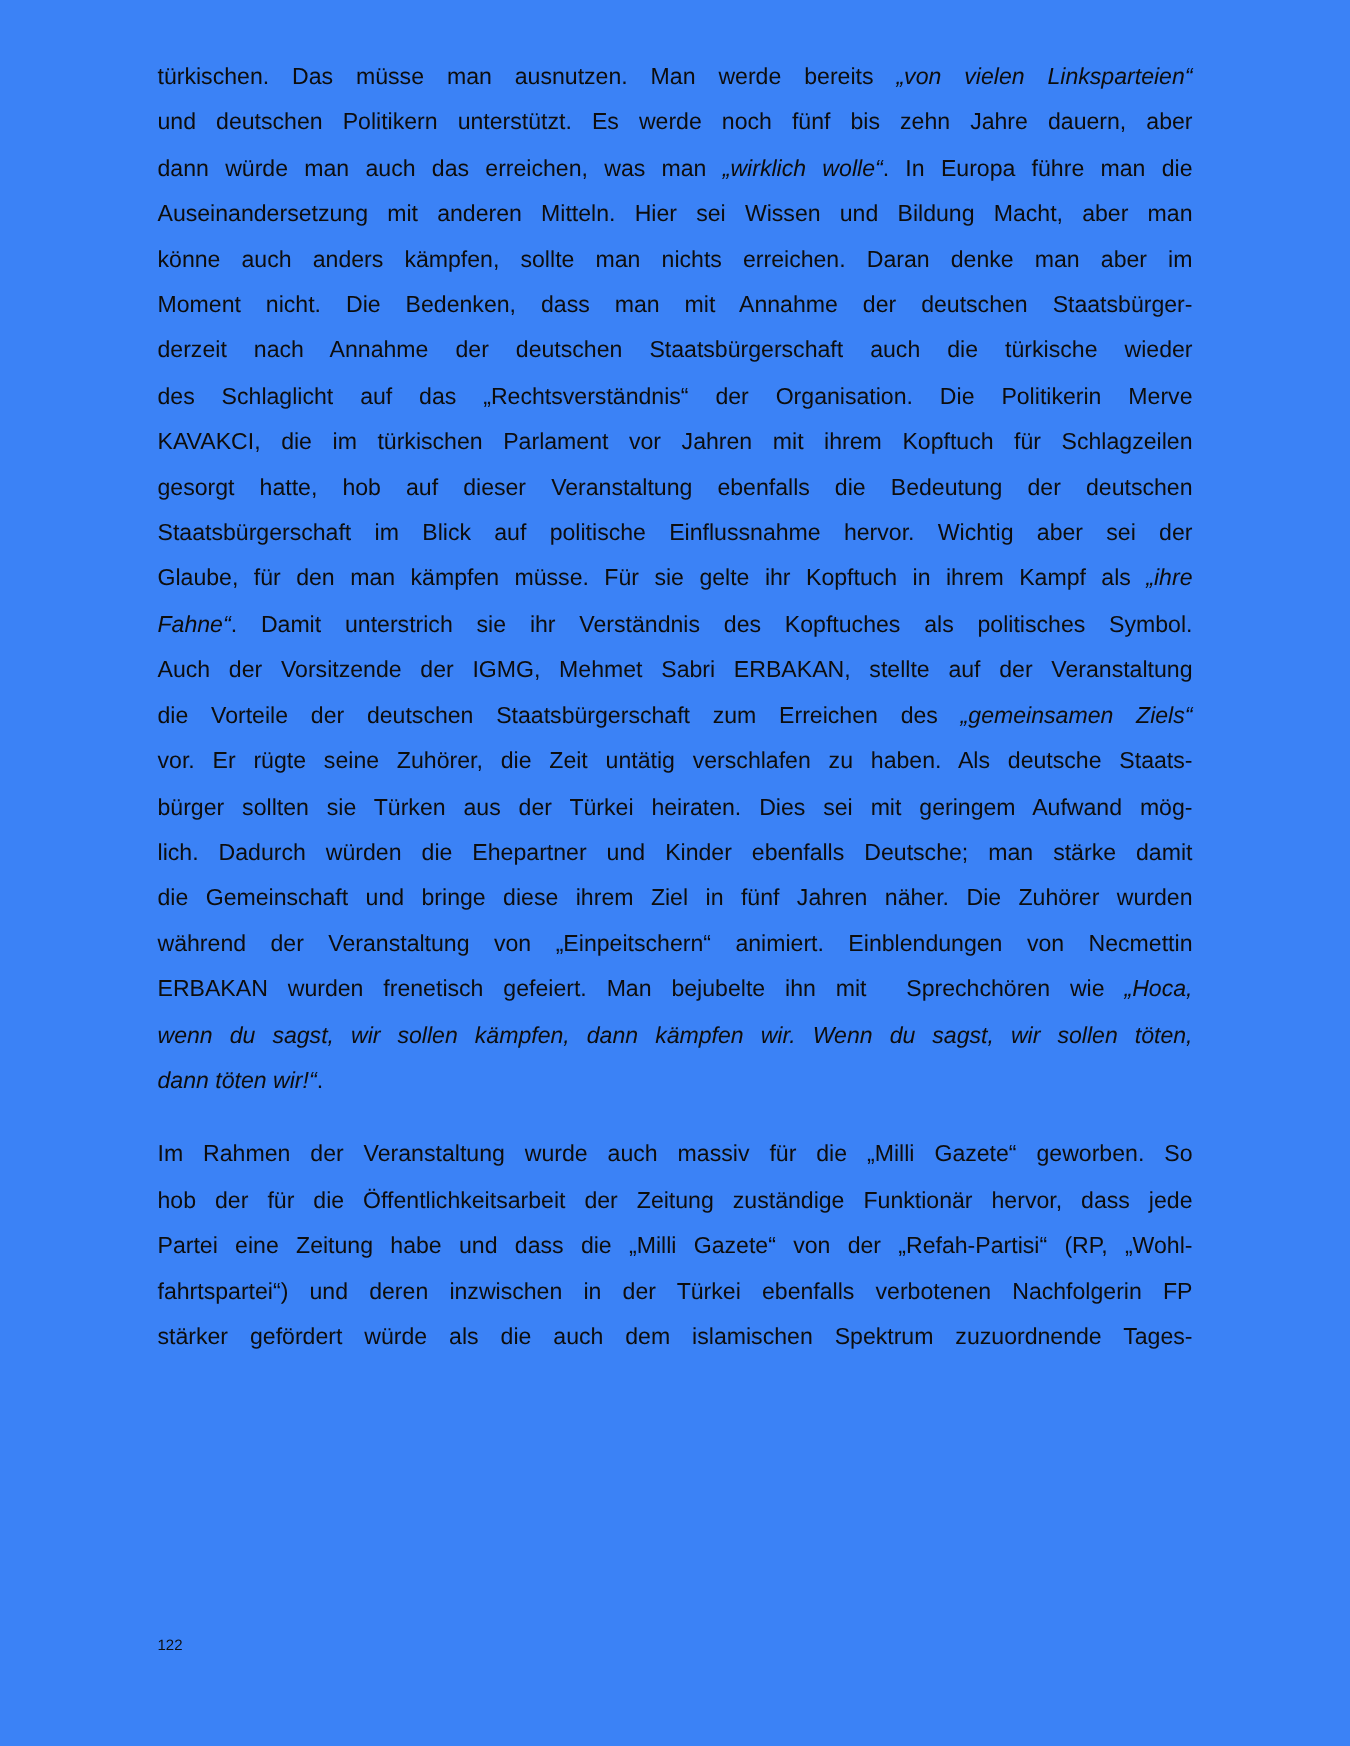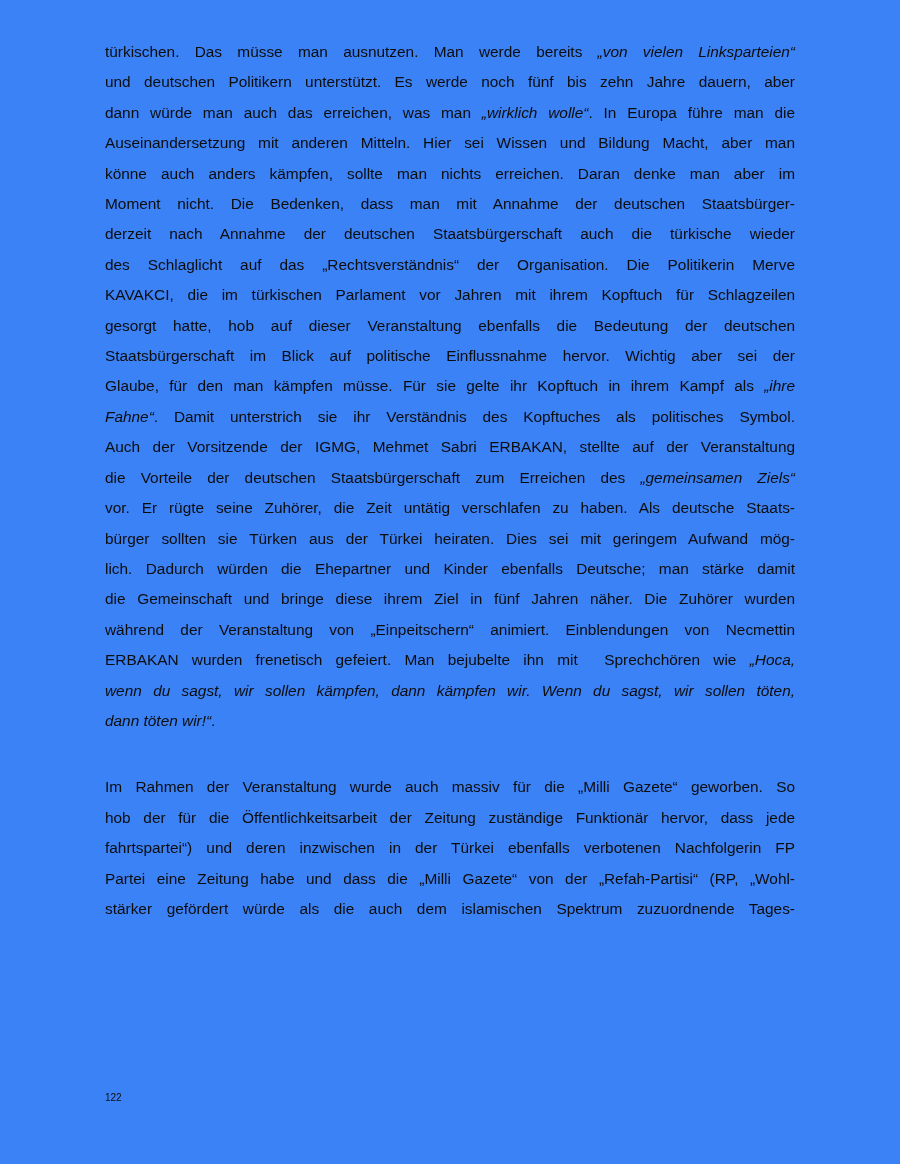--- a/index.html
+++ b/index.html
@@ -17,21 +17,21 @@
     color: #0d0d0d;
   }
   .text-block {
     position: absolute;
     left: 105px;
     top: 37px;
     width: 690px;
     font-size: 15.4px;
   }
   .paragraph + .paragraph {
-    margin-top: 36px;
+    margin-top: 19px;
   }
   .line {
     line-height: 30.4px;
     text-align: justify;
     text-align-last: justify;
     white-space: normal;
   }
   .line.last-line {
     text-align-last: left;
   }
@@ -72,19 +72,19 @@
         <div class="line"><span>lich. Dadurch würden die Ehepartner und Kinder ebenfalls Deutsche; man stärke damit</span></div>
         <div class="line"><span>die Gemeinschaft und bringe diese ihrem Ziel in fünf Jahren näher. Die Zuhörer wurden</span></div>
         <div class="line"><span>während der Veranstaltung von „Einpeitschern“ animiert. Einblendungen von Necmettin</span></div>
         <div class="line"><span>ERBAKAN wurden frenetisch gefeiert. Man bejubelte ihn mit&nbsp; Sprechchören wie </span><span class="italic">„Hoca,</span></div>
         <div class="line"><span class="italic">wenn du sagst, wir sollen kämpfen, dann kämpfen wir. Wenn du sagst, wir sollen töten,</span></div>
         <div class="line last-line"><span class="italic">dann töten wir!“</span><span>.</span></div>
       </div>
       <div class="paragraph">
         <div class="line"><span>Im Rahmen der Veranstaltung wurde auch massiv für die „Milli Gazete“ geworben. So</span></div>
         <div class="line"><span>hob der für die Öffentlichkeitsarbeit der Zeitung zuständige Funktionär hervor, dass jede</span></div>
+        <div class="line"><span>Partei eine Zeitung habe und dass die „Milli Gazete“ von der „Refah-Partisi“ (RP, „Wohl-</span></div>
         <div class="line"><span>fahrtspartei“) und deren inzwischen in der Türkei ebenfalls verbotenen Nachfolgerin FP</span></div>
-        <div class="line"><span>Partei eine Zeitung habe und dass die „Milli Gazete“ von der „Refah-Partisi“ (RP, „Wohl-</span></div>
         <div class="line"><span>stärker gefördert würde als die auch dem islamischen Spektrum zuzuordnende Tages-</span></div>
       </div>
     </div>
   <div class="page-number">122</div>
 </div>
 
 </body></html>

